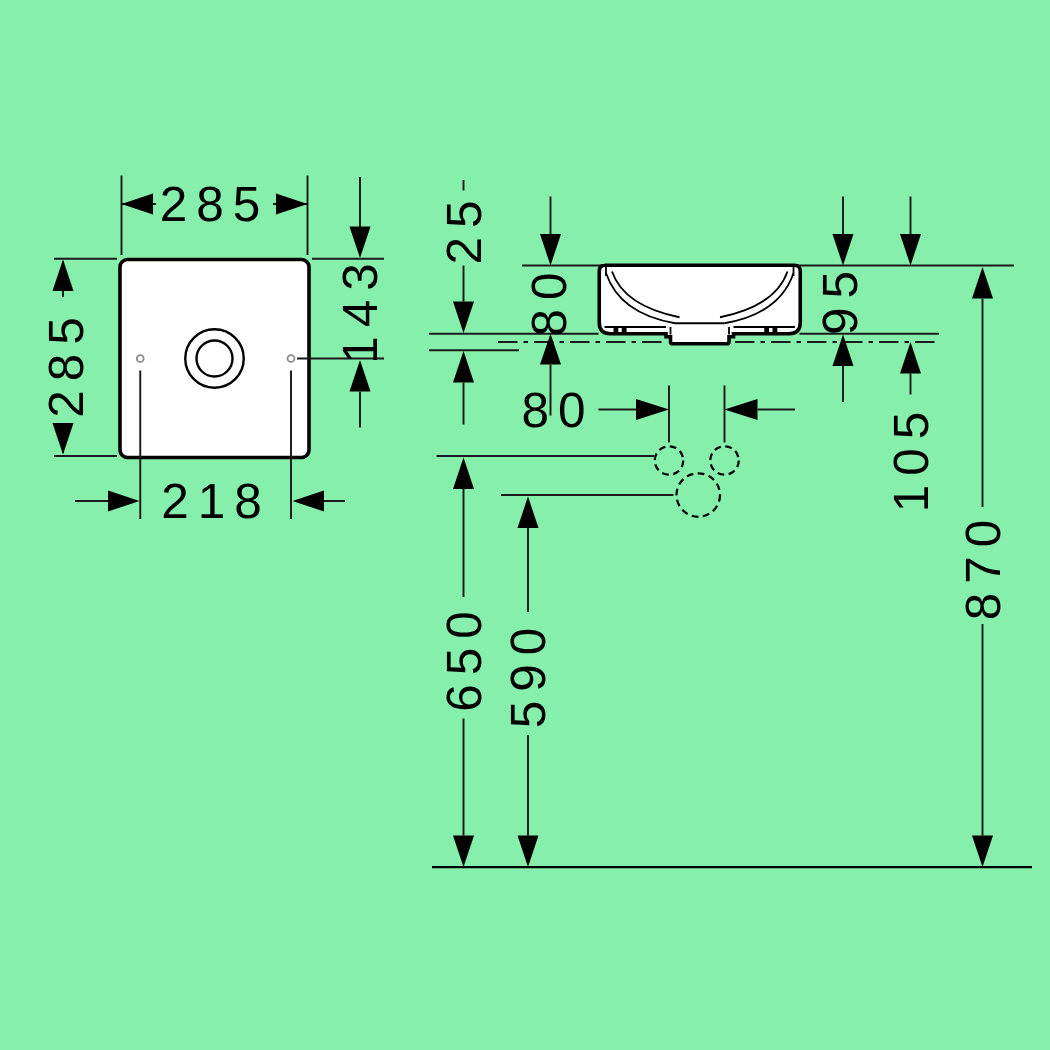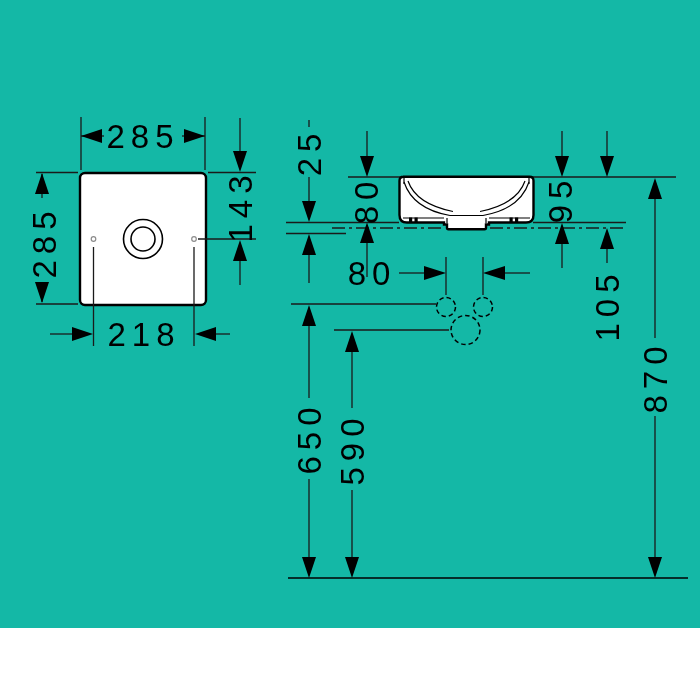--- a/index.html
+++ b/index.html
@@ -1,16 +1,16 @@
 <!DOCTYPE html>
 <html><head>
 <meta charset="utf-8">
 <style>
   html,body{margin:0;padding:0;background:#ffffff;}
-  .page{width:700px;height:628px;background:#14b8a6;position:relative;overflow:hidden;}
+  .page{width:700px;height:700px;background:#86efac;position:relative;overflow:hidden;}
   svg{display:block;}
   text{
     font-family:"Liberation Sans","DejaVu Sans",sans-serif;
     fill:#000000;
     font-size:33px;
     letter-spacing:6px;
   }
   .thin{stroke:#1a1a1a;stroke-width:1.3;fill:none;}
   .med{stroke:#000000;stroke-width:1.5;fill:none;}
   .outlinefill{stroke:#000000;stroke-width:2.4;fill:#ffffff;}

